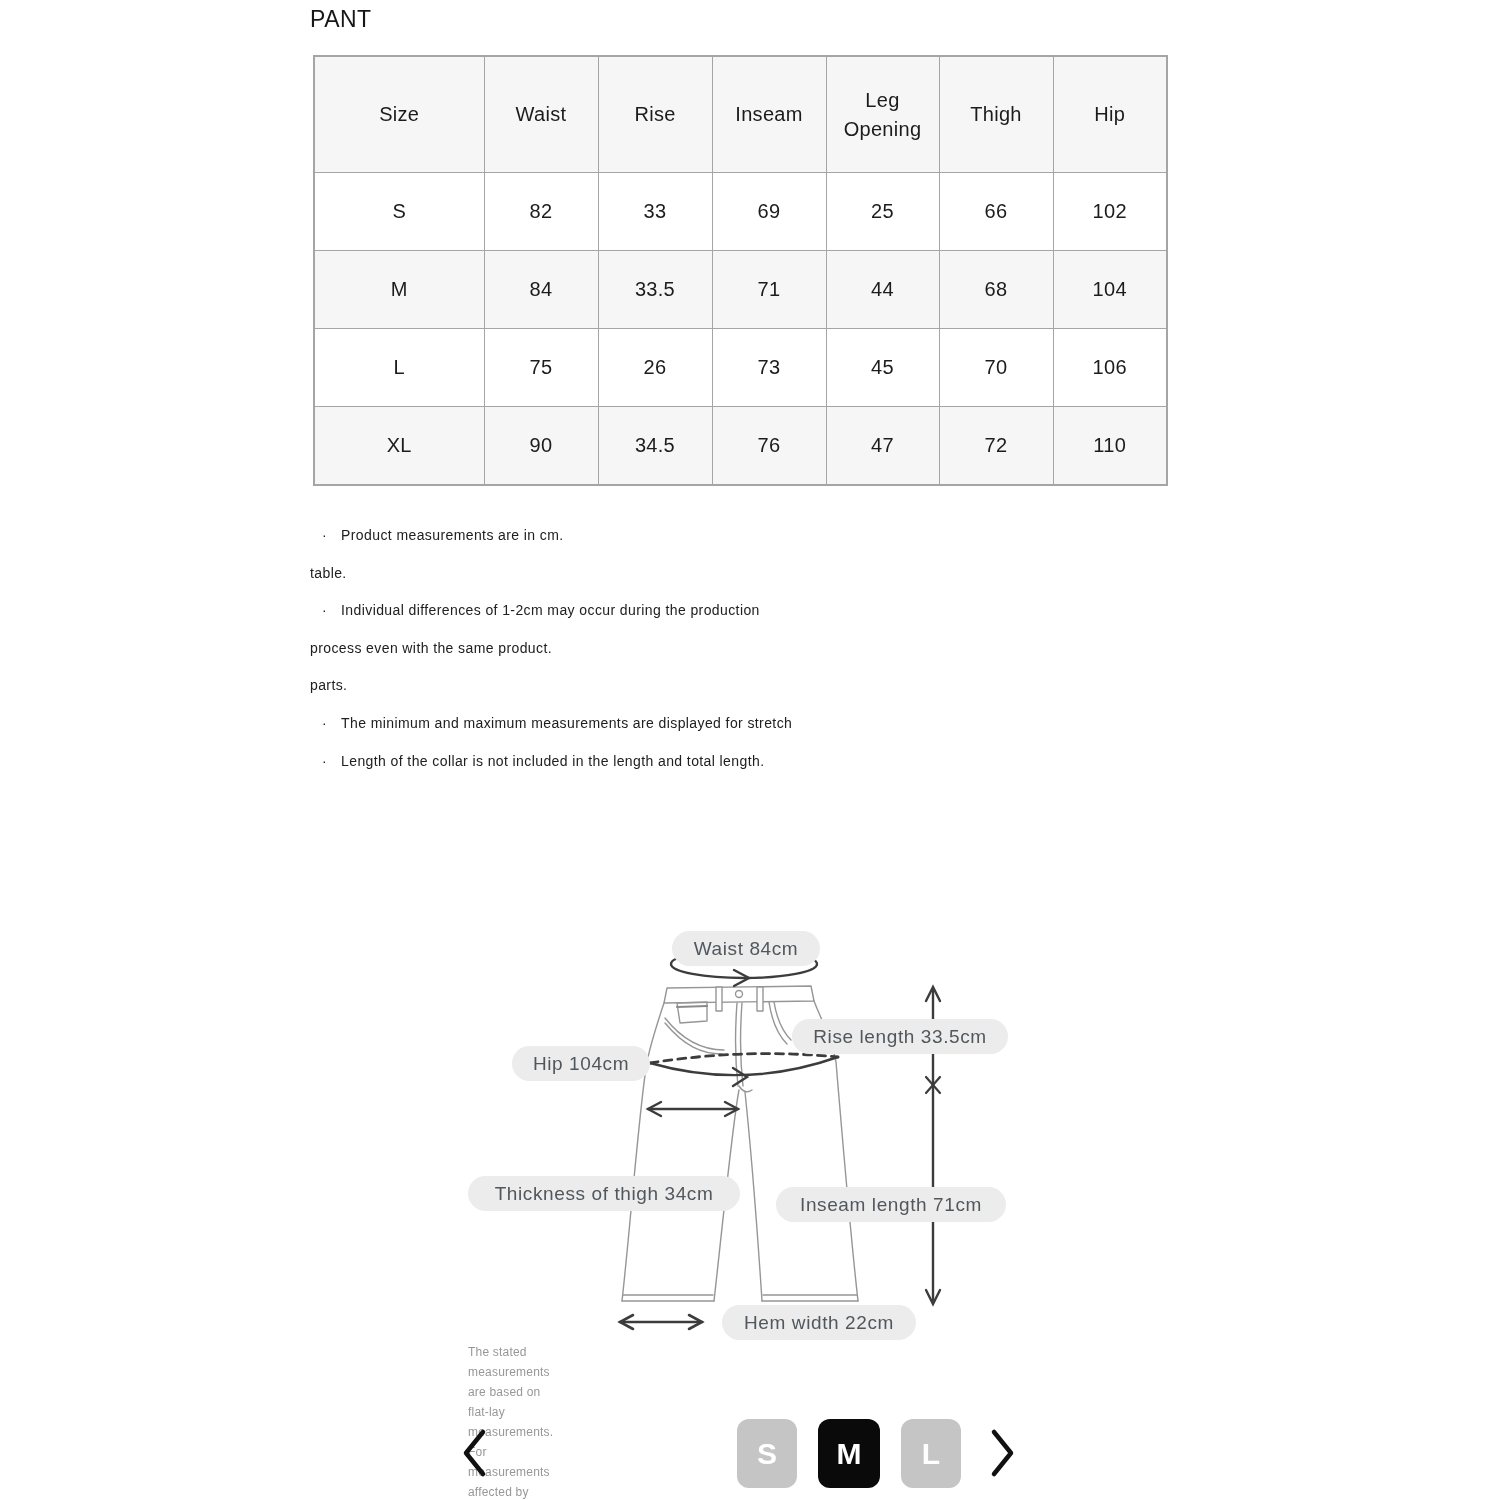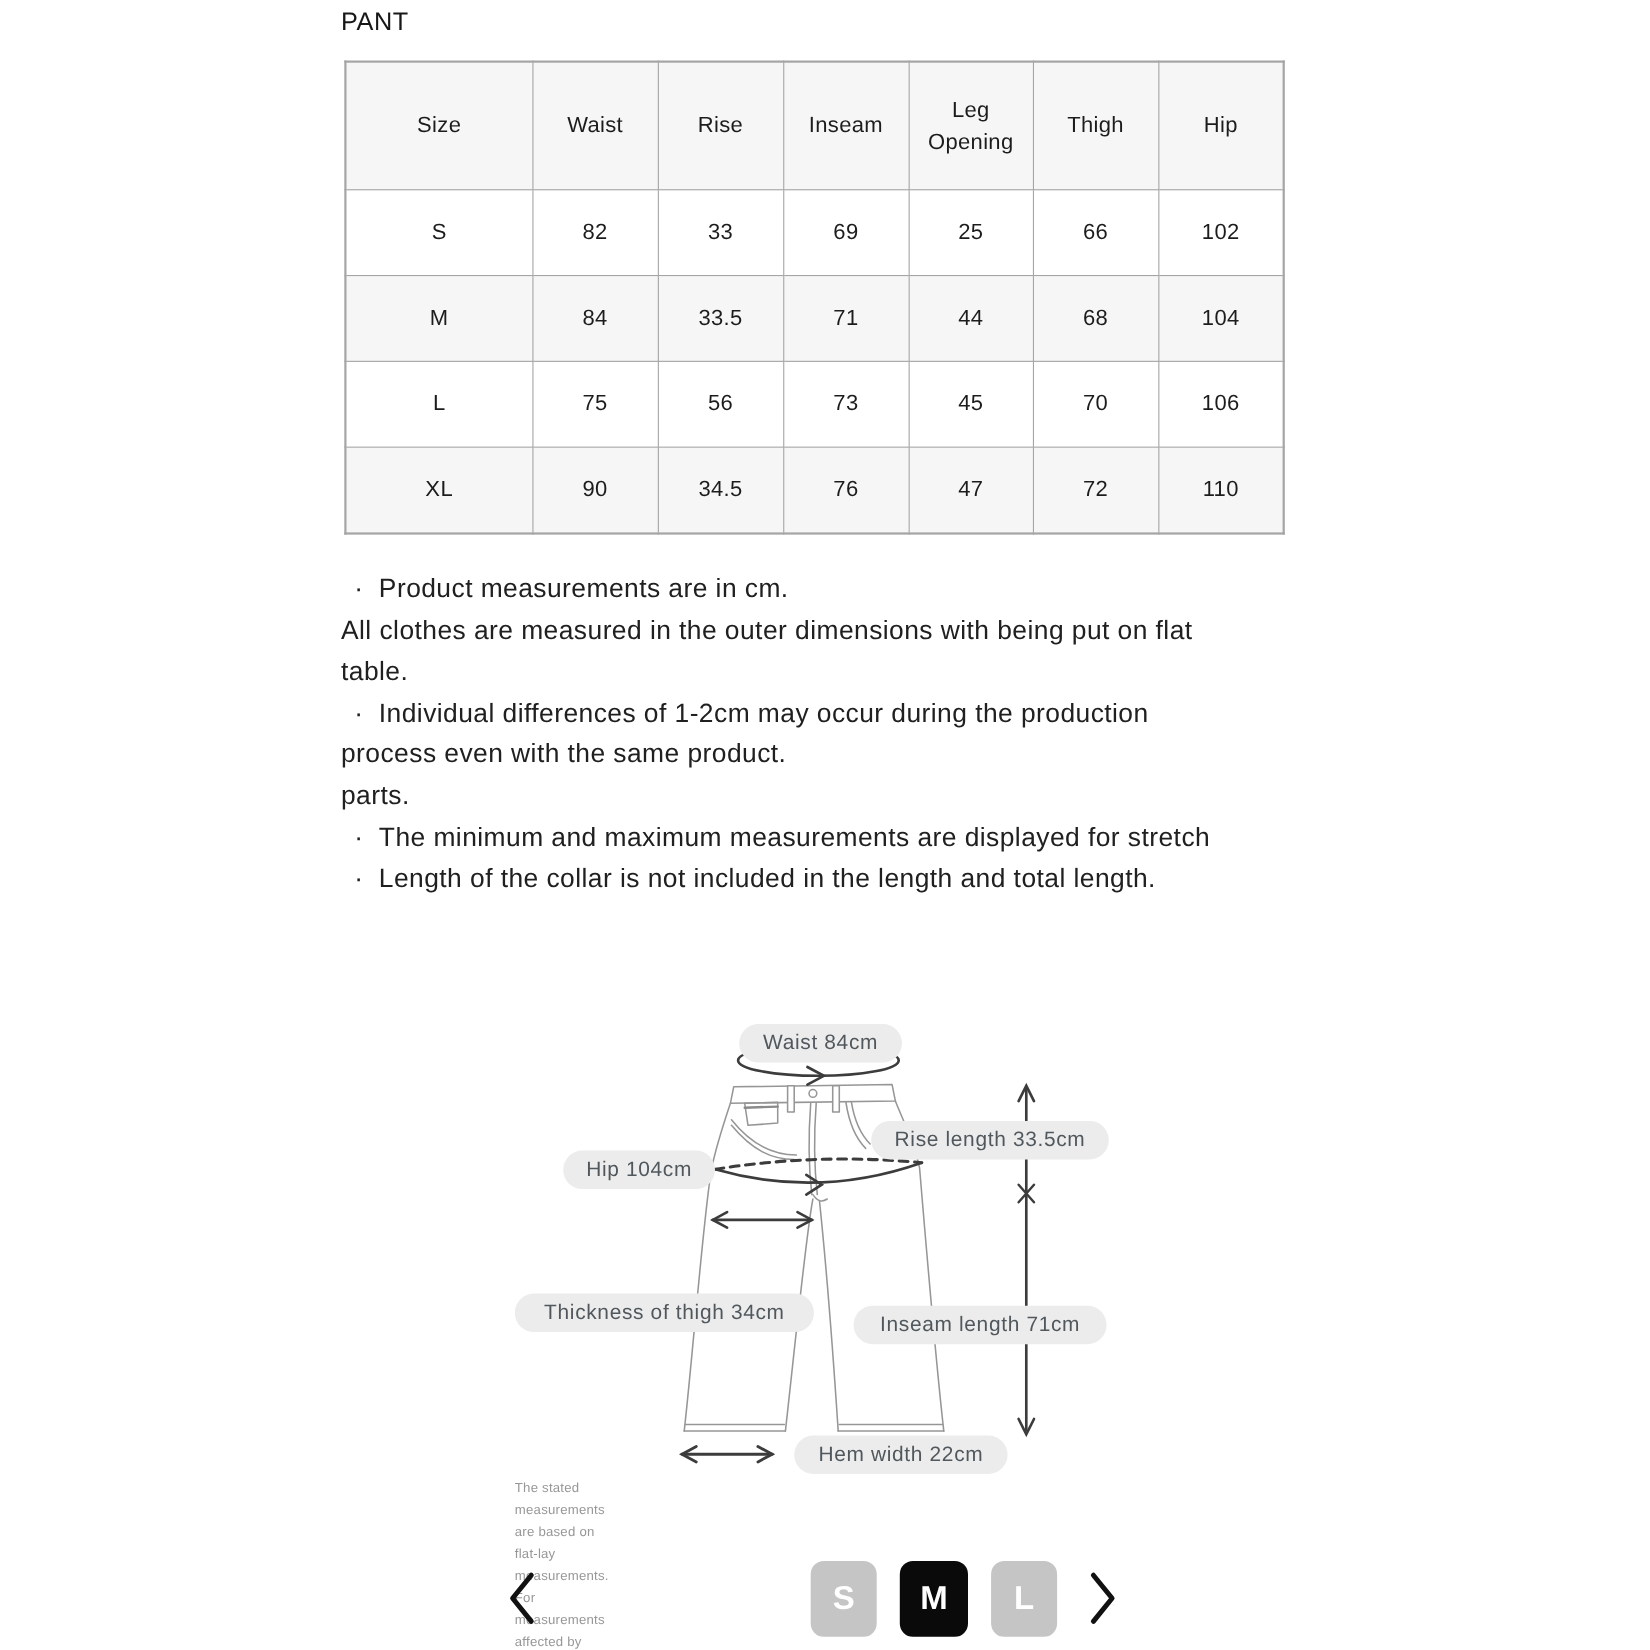--- a/index.html
+++ b/index.html
@@ -20,21 +20,21 @@
   }
   table.size-table th,table.size-table td{
     border:1px solid #a5a5a5;text-align:center;vertical-align:middle;
     font-size:20px;font-weight:400;color:#1c1c1c;letter-spacing:.3px;line-height:1.45;
   }
   table.size-table th{height:113px;background:#f6f6f6;font-weight:400;}
   table.size-table td{height:75px;}
   tr.row-shaded td{background:#f6f6f6;}
   
   .notes{position:absolute;left:310px;top:517px;width:880px;}
-  .note-line{font-size:24px;line-height:37.6px;height:37.6px;color:#202020;letter-spacing:.4px;white-space:nowrap;}
+  .note-line{font-size:14px;line-height:37.6px;height:37.6px;color:#202020;letter-spacing:.4px;white-space:nowrap;}
   .note-line .bullet{display:inline-block;margin-left:12px;margin-right:14px;color:#202020;}
   
   .diagram{position:absolute;left:0;top:0;}
   svg.pants{position:absolute;left:430px;top:880px;}
   .pill{
     position:absolute;height:35px;border-radius:18px;background:#ececec;
     color:#51585d;font-size:19px;letter-spacing:.6px;display:flex;
     align-items:center;justify-content:center;white-space:nowrap;
   }
   .pill-waist{left:672px;top:931px;width:148px;}
@@ -109,42 +109,41 @@
           <td>84</td>
           <td>33.5</td>
           <td>71</td>
           <td>44</td>
           <td>68</td>
           <td>104</td>
         </tr>
         <tr>
           <td>L</td>
           <td>75</td>
-          <td>56</td>
+          <td>26</td>
           <td>73</td>
           <td>45</td>
           <td>70</td>
           <td>106</td>
         </tr>
         <tr class="row-shaded">
           <td>XL</td>
           <td>90</td>
           <td>34.5</td>
           <td>76</td>
           <td>47</td>
           <td>72</td>
           <td>110</td>
         </tr>
       </tbody>
     </table>
   </div>
 
   <div class="notes">
     <div class="note-line"><span class="bullet">·</span><span>Product measurements are in cm.</span></div>
-    <div class="note-line"><span>All clothes are measured in the outer dimensions with being put on flat</span></div>
     <div class="note-line"><span>table.</span></div>
     <div class="note-line"><span class="bullet">·</span><span>Individual differences of 1-2cm may occur during the production</span></div>
     <div class="note-line"><span>process even with the same product.</span></div>
     <div class="note-line"><span>parts.</span></div>
     <div class="note-line"><span class="bullet">·</span><span>The minimum and maximum measurements are displayed for stretch</span></div>
     <div class="note-line"><span class="bullet">·</span><span>Length of the collar is not included in the length and total length.</span></div>
   </div>
 
   <div class="diagram">
     <svg class="pants" width="600" height="500" viewBox="430 880 600 500">

